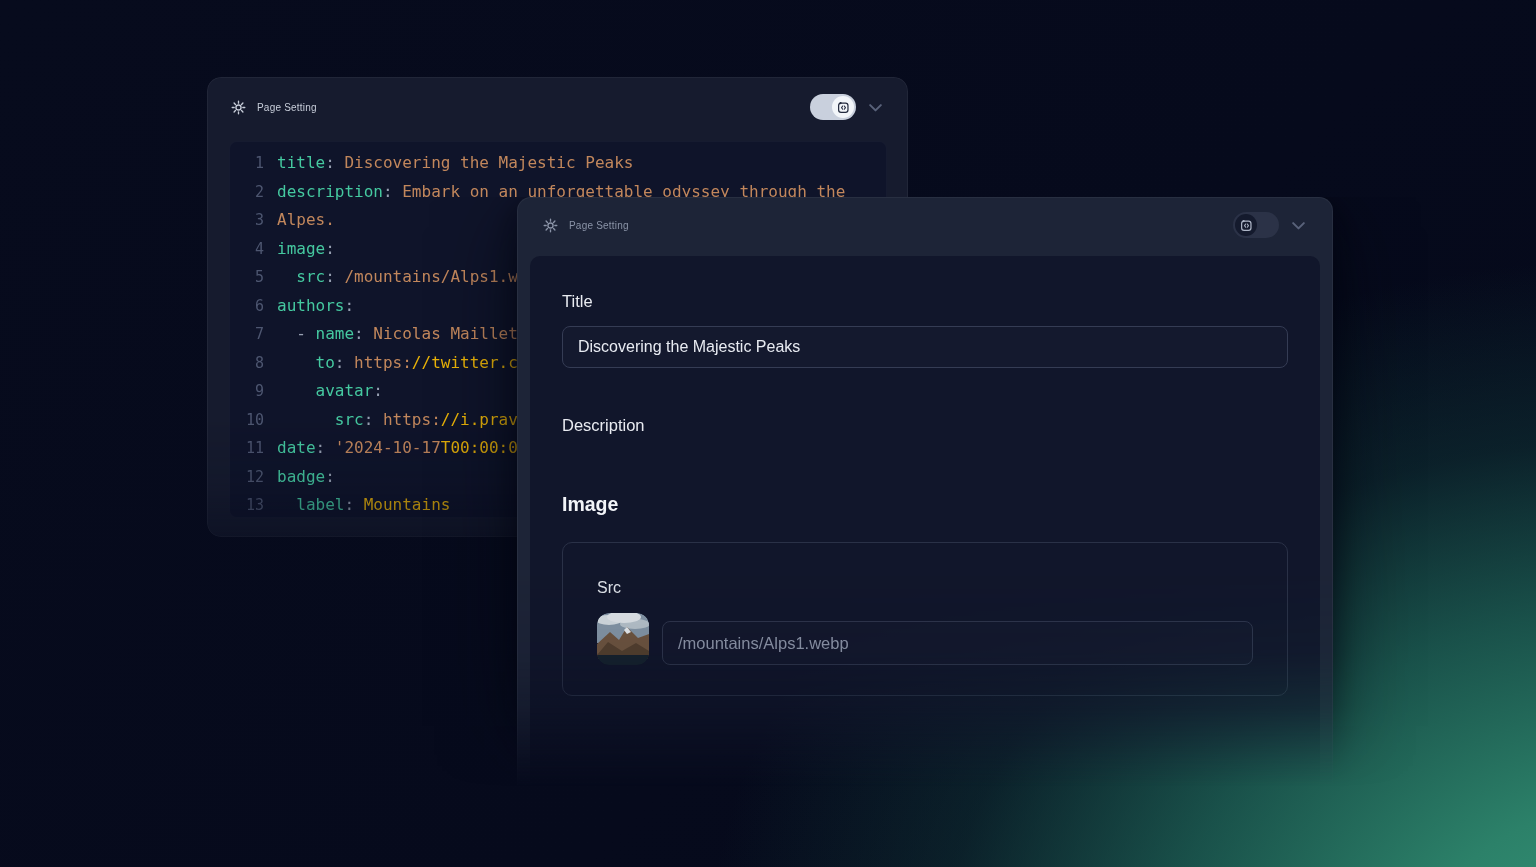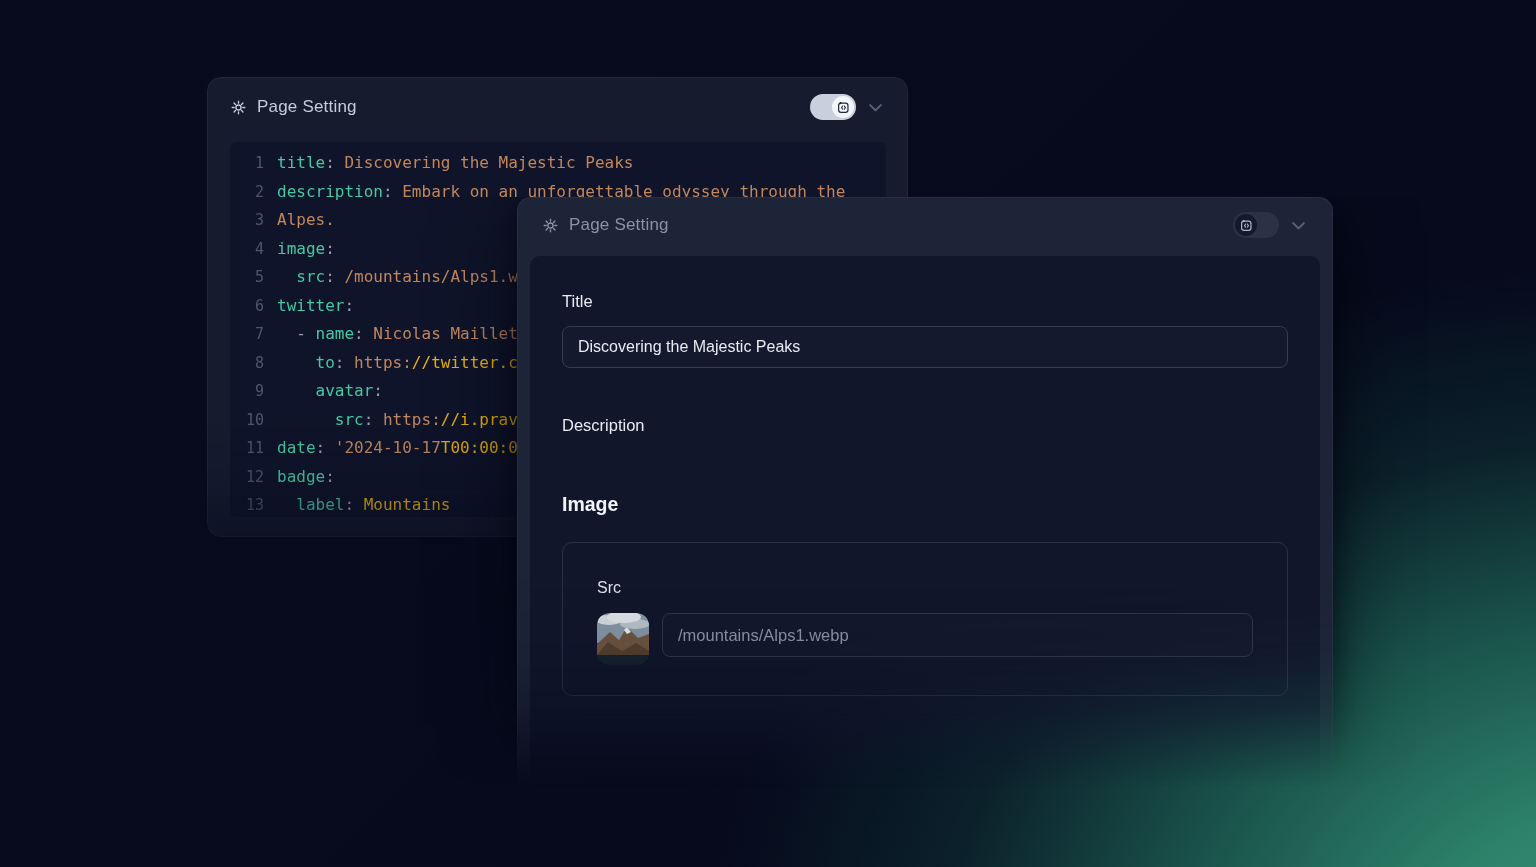--- a/index.html
+++ b/index.html
@@ -8,21 +8,21 @@
     position:relative; width:1536px; height:867px; overflow:hidden;
     font-family:"Liberation Sans","DejaVu Sans",sans-serif;
     background:
       radial-gradient(1250px 950px at 107% 112%, #37987b 0%, #2c8169 18%, rgba(32,105,90,.75) 38%, rgba(20,70,66,.38) 56%, rgba(10,30,40,0) 75%),
       linear-gradient(135deg, #070b1d 0%, #060a1c 60%, #05091a 100%);
   }
 
   
   .panel { position:absolute; border-radius:14px; border:1px solid rgba(255,255,255,.05); }
   .panel-header { display:flex; align-items:center; gap:10px; height:58px; padding:0 22px; }
-  .panel-title { font-size:17px; letter-spacing:.2px; }
+  .panel-title { font-size:10px; letter-spacing:.2px; }
   .header-spacer { flex:1; }
   .chevron { display:flex; align-items:center; cursor:pointer; }
 
   .toggle { position:relative; width:46px; height:26px; border-radius:13px; cursor:pointer; flex:0 0 auto; }
   .knob { position:absolute; top:2px; width:22px; height:22px; border-radius:50%;
           display:flex; align-items:center; justify-content:center; }
   .toggle.on  { background:#c9d0dd; }
   .toggle.on  .knob { right:2px; background:#f2f5f9; color:#232a3e; }
   .toggle.off { background:#2b3247; }
   .toggle.off .knob { left:2px; background:#141a2d; color:#aeb6c7; }
@@ -66,21 +66,21 @@
   .field-group { margin-bottom:48px; }
   .field-label { font-size:16.5px; color:#e9ebf1; margin-bottom:15px; }
   .text-input {
     display:block; width:100%; height:42px; background:rgba(255,255,255,.015);
     border:1px solid #353c54; border-radius:8px; padding:0 15px;
     color:#e8ebf2; font-size:16px; font-family:inherit; outline:none;
   }
   .section-heading { font-size:19.5px; font-weight:700; color:#f2f4f8; margin:58px 0 26px; }
   .image-card { border:1px solid #2a3147; border-radius:10px; padding:36px 34px 30px; }
   .src-label { font-size:16px; color:#dfe3ea; margin-bottom:16px; }
-  .src-row { display:flex; align-items:flex-start; gap:13px; }
+  .src-row { display:flex; align-items:flex-end; gap:13px; }
   .thumb { width:52px; height:52px; border-radius:12px; flex:0 0 auto; cursor:pointer; display:block; }
   .src-input {
     flex:1; height:44px; background:rgba(255,255,255,.01);
     border:1px solid #2e354c; border-radius:8px; padding:0 15px;
     color:#8d95a8; font-size:16.5px; font-family:inherit; outline:none;
   }
 </style>
 </head>
 <body>
 
@@ -114,21 +114,21 @@
   </svg>
 </span>
       </span>
     </header>
     <div class="editor" id="editor">
         <div class="code-line"><span class="ln">1</span><span class="seg key">title</span><span class="seg punc">: </span><span class="seg val">Discovering the Majestic Peaks</span></div>
         <div class="code-line"><span class="ln">2</span><span class="seg key">description</span><span class="seg punc">: </span><span class="seg val">Embark on an unforgettable odyssey through the</span></div>
         <div class="code-line"><span class="ln">3</span><span class="seg val">Alpes.</span></div>
         <div class="code-line"><span class="ln">4</span><span class="seg key">image</span><span class="seg punc">:</span></div>
         <div class="code-line"><span class="ln">5</span><span class="seg plain">  </span><span class="seg key">src</span><span class="seg punc">: </span><span class="seg val">/mountains/Alps1.w</span></div>
-        <div class="code-line"><span class="ln">6</span><span class="seg key">twitter</span><span class="seg punc">:</span></div>
+        <div class="code-line"><span class="ln">6</span><span class="seg key">authors</span><span class="seg punc">:</span></div>
         <div class="code-line"><span class="ln">7</span><span class="seg punc">  - </span><span class="seg key">name</span><span class="seg punc">: </span><span class="seg val">Nicolas Maillet</span></div>
         <div class="code-line"><span class="ln">8</span><span class="seg plain">    </span><span class="seg key">to</span><span class="seg punc">: </span><span class="seg val">https:</span><span class="seg dim">//twitter.c</span></div>
         <div class="code-line"><span class="ln">9</span><span class="seg plain">    </span><span class="seg key">avatar</span><span class="seg punc">:</span></div>
         <div class="code-line"><span class="ln">10</span><span class="seg plain">      </span><span class="seg key">src</span><span class="seg punc">: </span><span class="seg val">https:</span><span class="seg dim">//i.prav</span></div>
         <div class="code-line"><span class="ln">11</span><span class="seg key">date</span><span class="seg punc">: </span><span class="seg val">'2024-10-17</span><span class="seg dim">T00:00:0</span></div>
         <div class="code-line"><span class="ln">12</span><span class="seg key">badge</span><span class="seg punc">:</span></div>
         <div class="code-line"><span class="ln">13</span><span class="seg plain">  </span><span class="seg key">label</span><span class="seg punc">: </span><span class="seg dim">Mountains</span></div>
       </div>
   </section>
 

